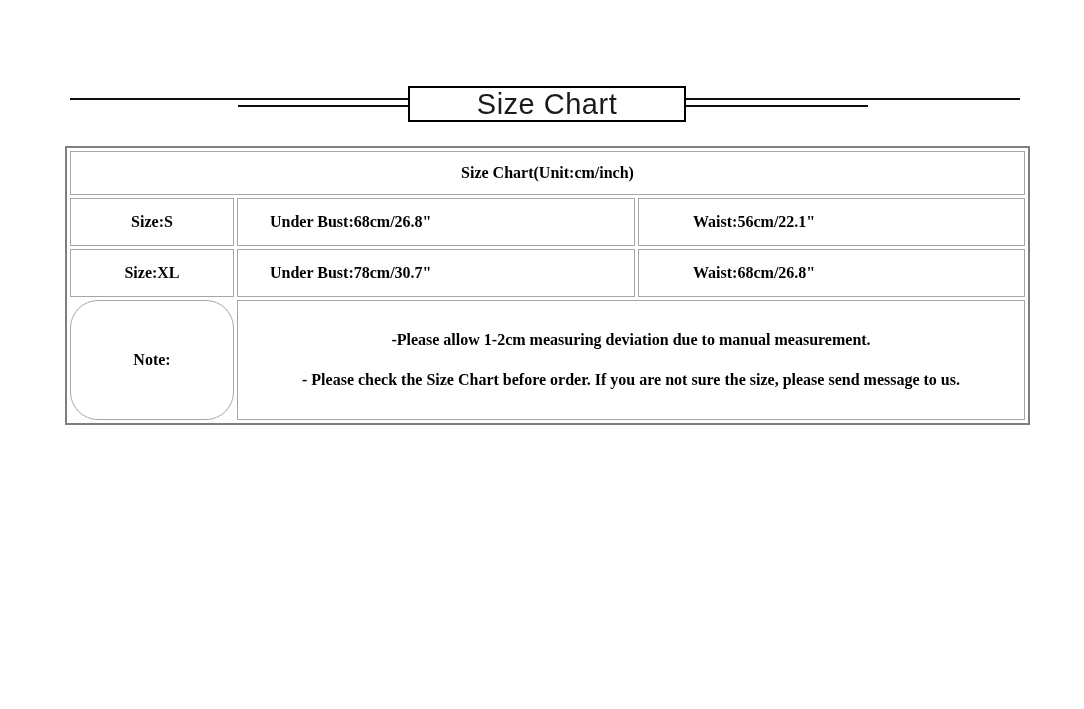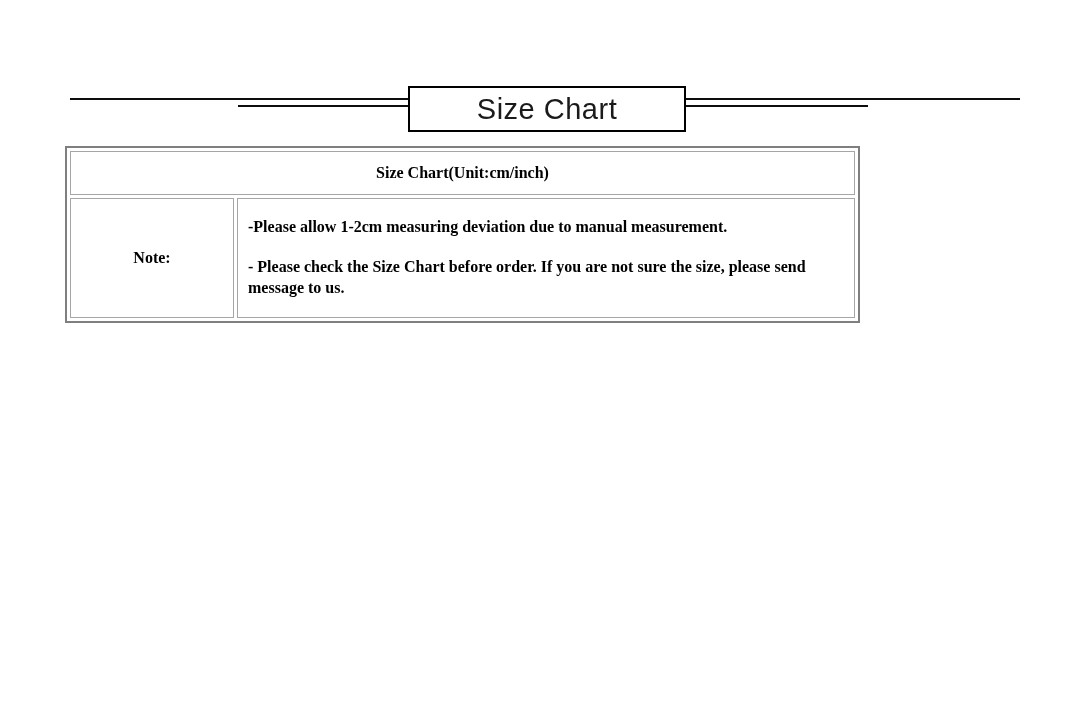--- a/index.html
+++ b/index.html
@@ -25,40 +25,40 @@
   .line-left-long  { left: 70px;  top: 98px;  width: 342px; }
   .line-left-short { left: 238px; top: 105px; width: 174px; }
   .line-right-long { left: 686px; top: 98px;  width: 334px; }
   .line-right-short{ left: 686px; top: 105px; width: 182px; }
 
   .title-box {
     position: absolute;
     left: 408px;
     top: 86px;
     width: 278px;
-    height: 46px;
+    height: 36px;
     box-sizing: border-box;
     border: 2px solid #000000;
     background: #ffffff;
     display: flex;
     align-items: center;
     justify-content: center;
     font-family: "Liberation Sans", sans-serif;
     font-size: 29px;
     color: #1a1a1a;
     z-index: 2;
     letter-spacing: 0.5px;
   }
 
   
   table.size-table {
     position: absolute;
     left: 65px;
     top: 146px;
-    width: 795px;
+    width: 965px;
     border: 2px solid #7f7f7f;
     border-collapse: separate;
     border-spacing: 3px;
     background: #ffffff;
     table-layout: fixed;
   }
   table.size-table td {
     box-sizing: border-box;
     border: 1px solid #a6a6a6;
     font-weight: bold;
@@ -73,23 +73,23 @@
     border: 1px solid #b5b5b5;
     text-align: center;
     font-size: 17px;
   }
   .row-data td { height: 48px; }
   .cell-size   { text-align: center; }
   .cell-bust   { text-align: left; padding-left: 32px; }
   .cell-waist  { text-align: left; padding-left: 54px; }
 
   .row-note td { height: 120px; }
-  .cell-note-label { text-align: center; }
+  .cell-note-label { text-align: center; border-radius: 28px; }
   .cell-note {
-    text-align: left;
+    text-align: center;
     padding: 6px 10px;
     margin-top: 28px;
   }
   .note-line { margin: 0; line-height: 1.3; }
   .note-line + .note-line { margin-top: 19px; }
 </style>
 </head>
 <body>
 
 <div>
@@ -106,23 +106,33 @@
   <colgroup>
     <col style="width:164px">
     <col style="width:398px">
     <col>
   </colgroup>
   <tbody>
     <tr class="row-header">
       <td colspan="3">Size Chart(Unit:cm/inch)</td>
     </tr>
 
+    <tr class="row-data">
+      <td class="cell-size">Size:S</td>
+      <td class="cell-bust">Under Bust:68cm/26.8"</td>
+      <td class="cell-waist">Waist:56cm/22.1"</td>
+    </tr>
 
 
 
+    <tr class="row-data">
+      <td class="cell-size">Size:XL</td>
+      <td class="cell-bust">Under Bust:78cm/30.7"</td>
+      <td class="cell-waist">Waist:68cm/26.8"</td>
+    </tr>
 
 
     <tr class="row-note">
       <td class="cell-note-label">Note:</td>
       <td class="cell-note" colspan="2">
         <p class="note-line">-Please allow 1-2cm measuring deviation due to manual measurement.</p>
         <p class="note-line">- Please check the Size Chart before order. If you are not sure the size, please send message to us.</p>
       </td>
     </tr>
   </tbody>

